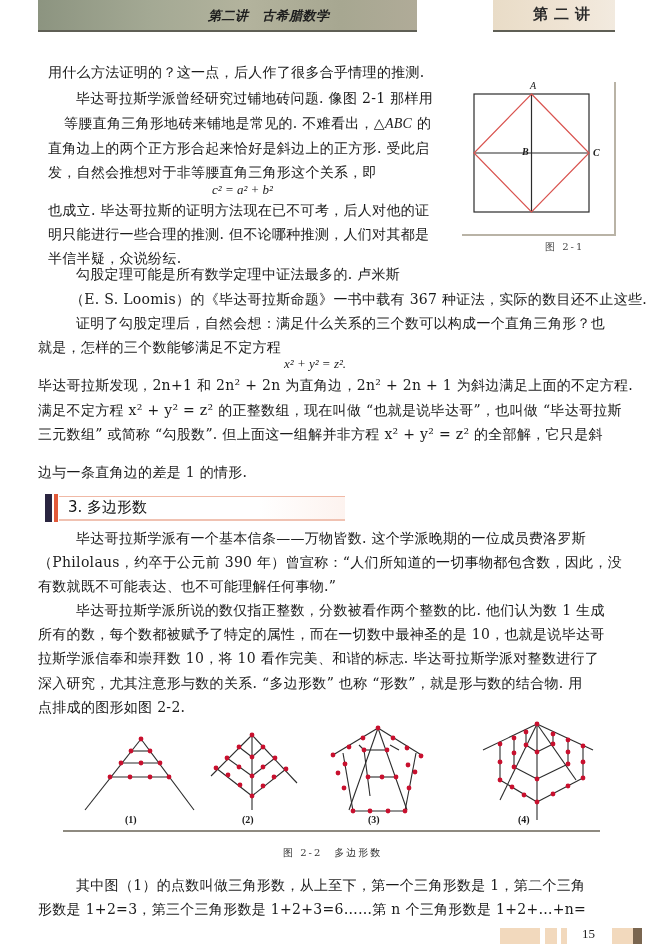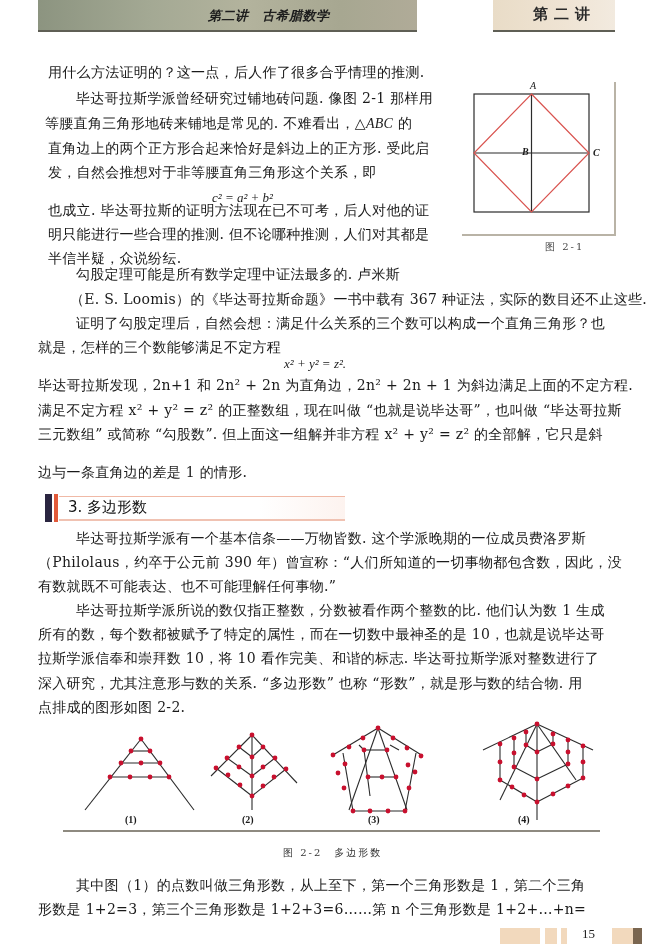--- a/index.html
+++ b/index.html
@@ -54,24 +54,24 @@
 
 <div class="header-band">
   <span class="header-title">第二讲　古希腊数学</span>
 </div>
 <div class="header-chapter">
   <span>第二讲</span>
 </div>
 
 <div class="p" style="left:48px;top:60px;">用什么方法证明的？这一点，后人作了很多合乎情理的推测.</div>
 <div class="p" style="left:76px;top:86px;">毕达哥拉斯学派曾经研究过铺地砖问题. 像图 2-1 那样用</div>
-<div class="p" style="left:45px;top:111px;"><span>等腰直角三角形地砖来铺地是常见的. 不难看出，△</span><span class="math">ABC</span><span> 的</span></div>
+<div class="p" style="left:64px;top:111px;"><span>等腰直角三角形地砖来铺地是常见的. 不难看出，△</span><span class="math">ABC</span><span> 的</span></div>
 <div class="p" style="left:48px;top:136px;">直角边上的两个正方形合起来恰好是斜边上的正方形. 受此启</div>
 <div class="p" style="left:48px;top:160px;">发，自然会推想对于非等腰直角三角形这个关系，即</div>
-<div class="eq" style="left:212px;top:190px;font-style:italic;">c² = a² + b²</div>
+<div class="eq" style="left:212px;top:182px;font-style:italic;">c² = a² + b²</div>
 <div class="p" style="left:48px;top:198px;">也成立. 毕达哥拉斯的证明方法现在已不可考，后人对他的证</div>
 <div class="p" style="left:48px;top:222px;">明只能进行一些合理的推测. 但不论哪种推测，人们对其都是</div>
 <div class="p" style="left:48px;top:246px;">半信半疑，众说纷纭.</div>
 
 <div class="fig21">
   <svg width="150" height="150" viewBox="0 0 150 150">
     <rect x="12" y="12" width="115" height="118" fill="none" stroke="#2b2b2b" stroke-width="1.2"></rect>
     <line x1="69.5" y1="12" x2="69.5" y2="130" stroke="#2b2b2b" stroke-width="1.2"></line>
     <line x1="12" y1="71" x2="127" y2="71" stroke="#2b2b2b" stroke-width="1.2"></line>
     <polygon points="69.5,12 127,71 69.5,130 12,71" fill="none" stroke="#d9534f" stroke-width="1.2"></polygon>

